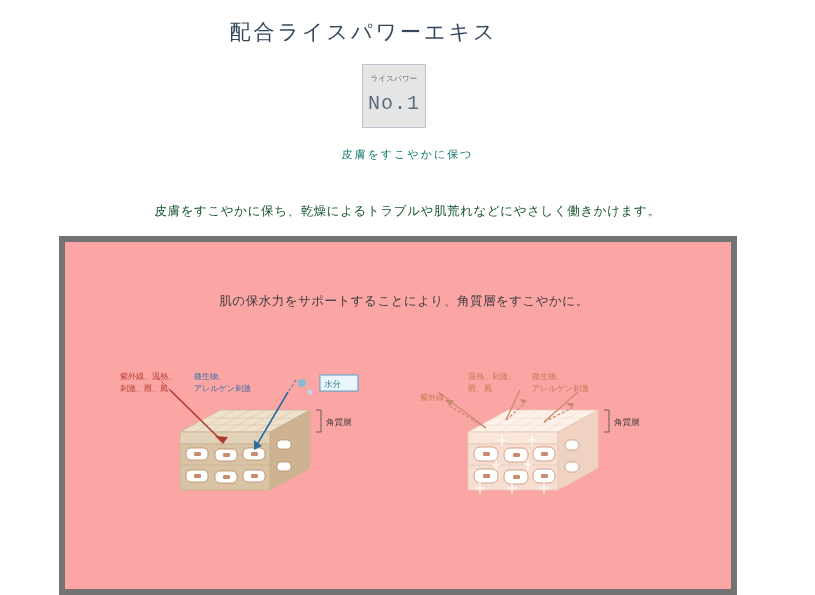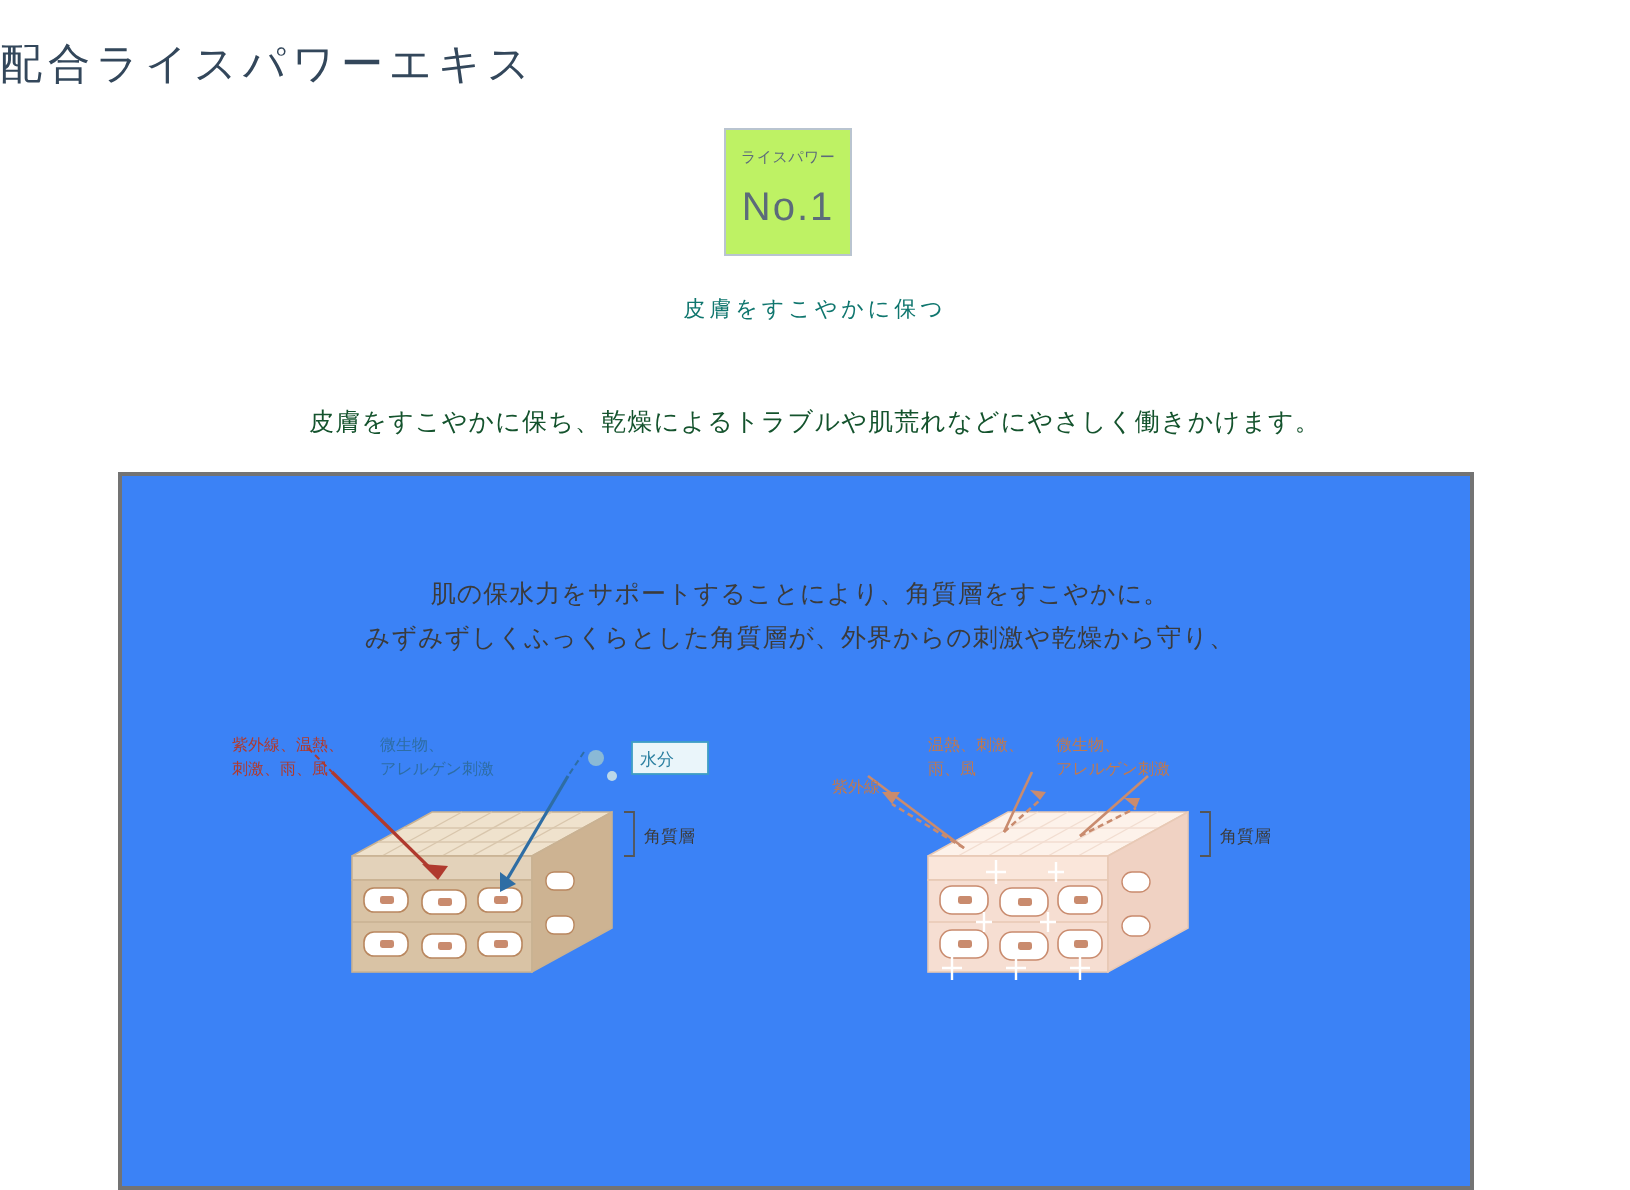--- a/index.html
+++ b/index.html
@@ -19,50 +19,52 @@
     position: relative;
     width: 815px;
     height: 595px;
   }
   
   .page-title {
     position: absolute;
     left: 0;
     top: 4px;
     width: 727px;
+    text-align: center;
     font-size: 21px;
     letter-spacing: 3px;
     color: #33475b;
     font-weight: normal;
   }
   
   .badge {
     position: absolute;
     left: 362px;
     top: 64px;
     width: 64px;
     height: 64px;
     border: 1px solid #b9c4d0;
     box-sizing: border-box;
     text-align: center;
-    background: #bef264;
+    background: #e5e5e5;
   }
   .badge-top {
     font-size: 7.5px;
     color: #5c6b7a;
     letter-spacing: 0.2px;
     margin-top: 10px;
     line-height: 1;
   }
   .badge-no {
     font-size: 20px;
     color: #5c6b7a;
     margin-top: 11px;
     line-height: 1;
     letter-spacing: 1px;
+    font-family: Liberation Mono, monospace;
   }
   
   .subtitle {
     position: absolute;
     left: 0;
     top: 147px;
     width: 815px;
     text-align: center;
     font-size: 11px;
     color: #0f766e;
@@ -79,23 +81,23 @@
     color: #14532d;
     letter-spacing: 0.6px;
   }
   
   .panel {
     position: absolute;
     left: 59px;
     top: 236px;
     width: 678px;
     height: 359px;
-    border: 2px solid #737373;
+    border: 6px solid #737373;
     box-sizing: border-box;
-    background: #3b82f6;
+    background: #fca5a5;
   }
   .panel-text {
     position: absolute;
     left: 0;
     top: 48px;
     width: 678px;
     text-align: center;
     font-size: 12.5px;
     line-height: 22px;
     color: #3b3b3b;
@@ -140,21 +142,20 @@
   </div>
 
   <div class="subtitle">皮膚をすこやかに保つ</div>
 
   <div class="lead">皮膚をすこやかに保ち、乾燥によるトラブルや肌荒れなどにやさしく働きかけます。</div>
 
   <div class="panel">
 
     <div class="panel-text">
       <div>肌の保水力をサポートすることにより、角質層をすこやかに。</div>
-      <div>みずみずしくふっくらとした角質層が、外界からの刺激や乾燥から守り、</div>
     </div>
 
     <div class="figure left">
       <svg class="fig-svg" width="300" height="170" viewBox="0 0 300 170">
 
         <g>
 
           <polygon points="60,62 150,62 190,40 100,40" fill="#efe2cd" stroke="#c9b293" stroke-width="0.8"></polygon>
 
           <line x1="75" y1="62" x2="115" y2="40" stroke="#d8c6ac" stroke-width="0.7"></line>

